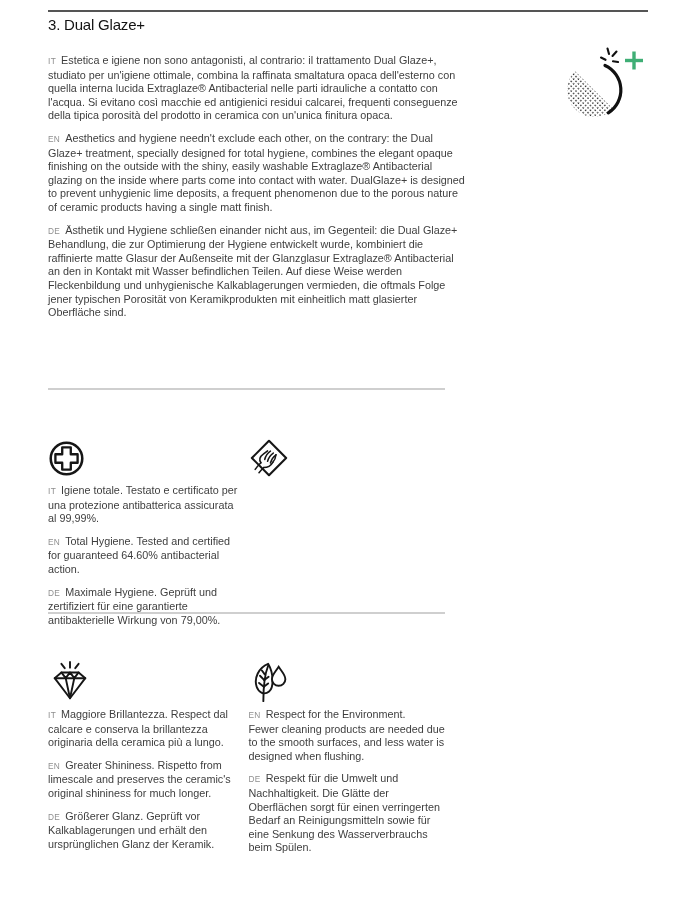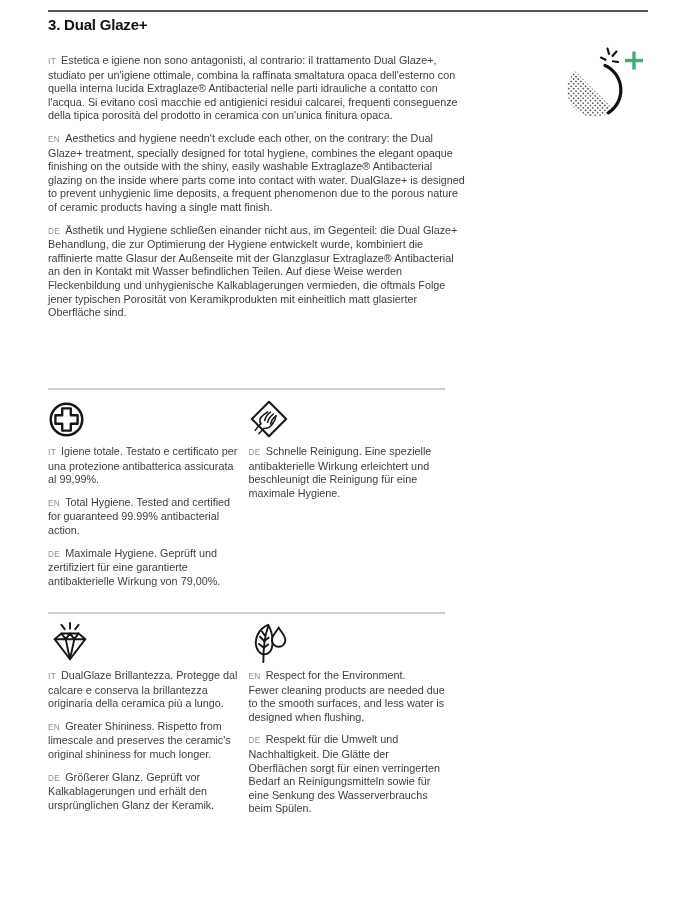--- a/index.html
+++ b/index.html
@@ -4,34 +4,34 @@
 <style>
   html,body { margin:0; padding:0; }
   body {
     width:678px; height:904px; background:#ffffff; position:relative;
     font-family:"Liberation Sans", sans-serif; color:#3e3e3e;
     -webkit-font-smoothing:antialiased;
   }
   .page { position:absolute; inset:0; overflow:hidden; }
 
   .top-rule { position:absolute; left:48px; top:10px; width:600px; height:2px; background:#555; }
-  .title { position:absolute; left:48px; top:16px; margin:0; font-size:15px; font-weight:700;
+  .title { position:absolute; left:48px; top:16px; margin:0; font-size:15px; font-weight:400;
            color:#121212; letter-spacing:-0.2px; }
 
   .brand-icon { position:absolute; left:564px; top:44px; }
 
   .intro { position:absolute; left:48px; top:54px; width:420px; }
   p.para { margin:0 0 9px 0; font-size:10.8px; line-height:13.6px; color:#3e3e3e; }
   .lang { font-size:8.3px; color:#8f8f8f; letter-spacing:0.04em; margin-right:5px; }
   .ptext { white-space:pre-line; }
 
   .feature-band { position:absolute; left:48px; width:397px; border-top:2px solid #cfcfcf; }
   .band-1 { top:388px; }
   .band-2 { top:612px; }
-  .feature-grid { display:grid; grid-template-columns:1fr 1fr; column-gap:4px; }
+  .feature-grid { display:grid; grid-template-columns:1fr 1fr; column-gap:4px;margin-top:39px; }
   .icon-box { margin:7px 0 4px 0; height:44px; display:flex; align-items:center; }
   .feature-cell p.para { margin:0 0 9px 0; }
 </style>
 </head>
 <body>
 
 <div class="page">
 
   <div class="top-rule"></div>
   <h1 class="title">3. Dual Glaze+</h1>
@@ -66,41 +66,40 @@
     <div class="feature-grid">
 
       <div class="feature-cell">
         <div class="icon-box">
           <svg width="37" height="37" viewBox="0 0 38 38">
             <circle cx="19" cy="19" r="16.2" fill="none" stroke="#161616" stroke-width="2.6"></circle>
             <path d="M14.6 7.6 h8.8 v7 h7 v8.8 h-7 v7 h-8.8 v-7 h-7 v-8.8 h7 Z" fill="none" stroke="#161616" stroke-width="2.4" stroke-linejoin="round"></path>
           </svg>
         </div>
         <p class="para"><span class="lang">IT</span><span class="ptext">Igiene totale. Testato e certificato per una protezione antibatterica assicurata al 99,99%.</span></p>
-        <p class="para"><span class="lang">EN</span><span class="ptext">Total Hygiene. Tested and certified for guaranteed 99.99% antibacterial action.</span></p>
+        <p class="para"><span class="lang">EN</span><span class="ptext">Total Hygiene. Tested and certified for guaranteed 64.60% antibacterial action.</span></p>
         <p class="para"><span class="lang">DE</span><span class="ptext">Maximale Hygiene. Geprüft und zertifiziert für eine garantierte antibakterielle Wirkung von 79,00%.</span></p>
       </div>
 
       <div class="feature-cell">
         <div class="icon-box">
           <svg width="40" height="40" viewBox="0 0 42 42">
             <path d="M21 3 L39 21 L21 39 L3 21 Z" fill="none" stroke="#161616" stroke-width="2.2" stroke-linejoin="round"></path>
             <g fill="none" stroke="#161616" stroke-width="1.6" stroke-linecap="round">
               <path d="M6.5 33 C8.5 30 10.5 28 12.5 26"></path>
               <path d="M10.5 36.5 C12.5 34 14 32.5 15.5 31"></path>
               <path d="M12.5 26 C10.5 23 11.5 19.5 15 17 L19.5 13.5"></path>
               <path d="M15.5 31 C19.5 31 23 29 25 25.5"></path>
               <path d="M16.5 22.5 C17.5 18.8 19.5 15.8 22.5 13.8"></path>
               <path d="M19.5 24.5 C20.5 20.8 22.5 17.8 25.5 15.8"></path>
               <path d="M22.5 26.3 C23.5 22.6 25.5 19.6 28.3 17.6"></path>
               <path d="M25 25.5 C26.8 23.5 28 21 28.3 17.6"></path>
             </g>
           </svg>
         </div>
-        <p class="para"><span class="lang">DE</span><span class="ptext">Schnelle Reinigung. Eine spezielle antibakterielle Wirkung erleichtert und beschleunigt die Reinigung für eine maximale Hygiene.</span></p>
       </div>
 
     </div>
   </section>
 
   <section class="feature-band band-2">
     <div class="feature-grid">
 
       <div class="feature-cell">
         <div class="icon-box">
@@ -109,21 +108,21 @@
               <path d="M14 4 L17.5 8.5"></path>
               <path d="M23 2 L23 8"></path>
               <path d="M32 4 L28.5 8.5"></path>
               <path d="M7 19 L14 13 H32 L39 19 L23 40 Z"></path>
               <path d="M7 19 H39"></path>
               <path d="M14 13 L18.5 19 L23 13 L27.5 19 L32 13"></path>
               <path d="M18.5 19 L23 40 L27.5 19"></path>
             </g>
           </svg>
         </div>
-        <p class="para"><span class="lang">IT</span><span class="ptext">DualGlaze Brillantezza. Protegge dal calcare e conserva la brillantezza originaria della ceramica più a lungo.</span></p>
+        <p class="para"><span class="lang">IT</span><span class="ptext">Maggiore Brillantezza. Respect dal calcare e conserva la brillantezza originaria della ceramica più a lungo.</span></p>
         <p class="para"><span class="lang">EN</span><span class="ptext">Greater Shininess. Rispetto from limescale and preserves the ceramic's original shininess for much longer.</span></p>
         <p class="para"><span class="lang">DE</span><span class="ptext">Größerer Glanz. Geprüft vor Kalkablagerungen und erhält den ursprünglichen Glanz der Keramik.</span></p>
       </div>
 
       <div class="feature-cell">
         <div class="icon-box">
           <svg width="44" height="44" viewBox="0 0 46 46">
             <g stroke="#161616" stroke-width="2" fill="none" stroke-linecap="round">
               <path d="M20 4 C10 8 5 19 8 28 C10 34 16 37 21 33 C26 29 26 14 20 4 Z" stroke-linejoin="round"></path>
               <path d="M15 43 C15 31 16 16 20 6"></path>

